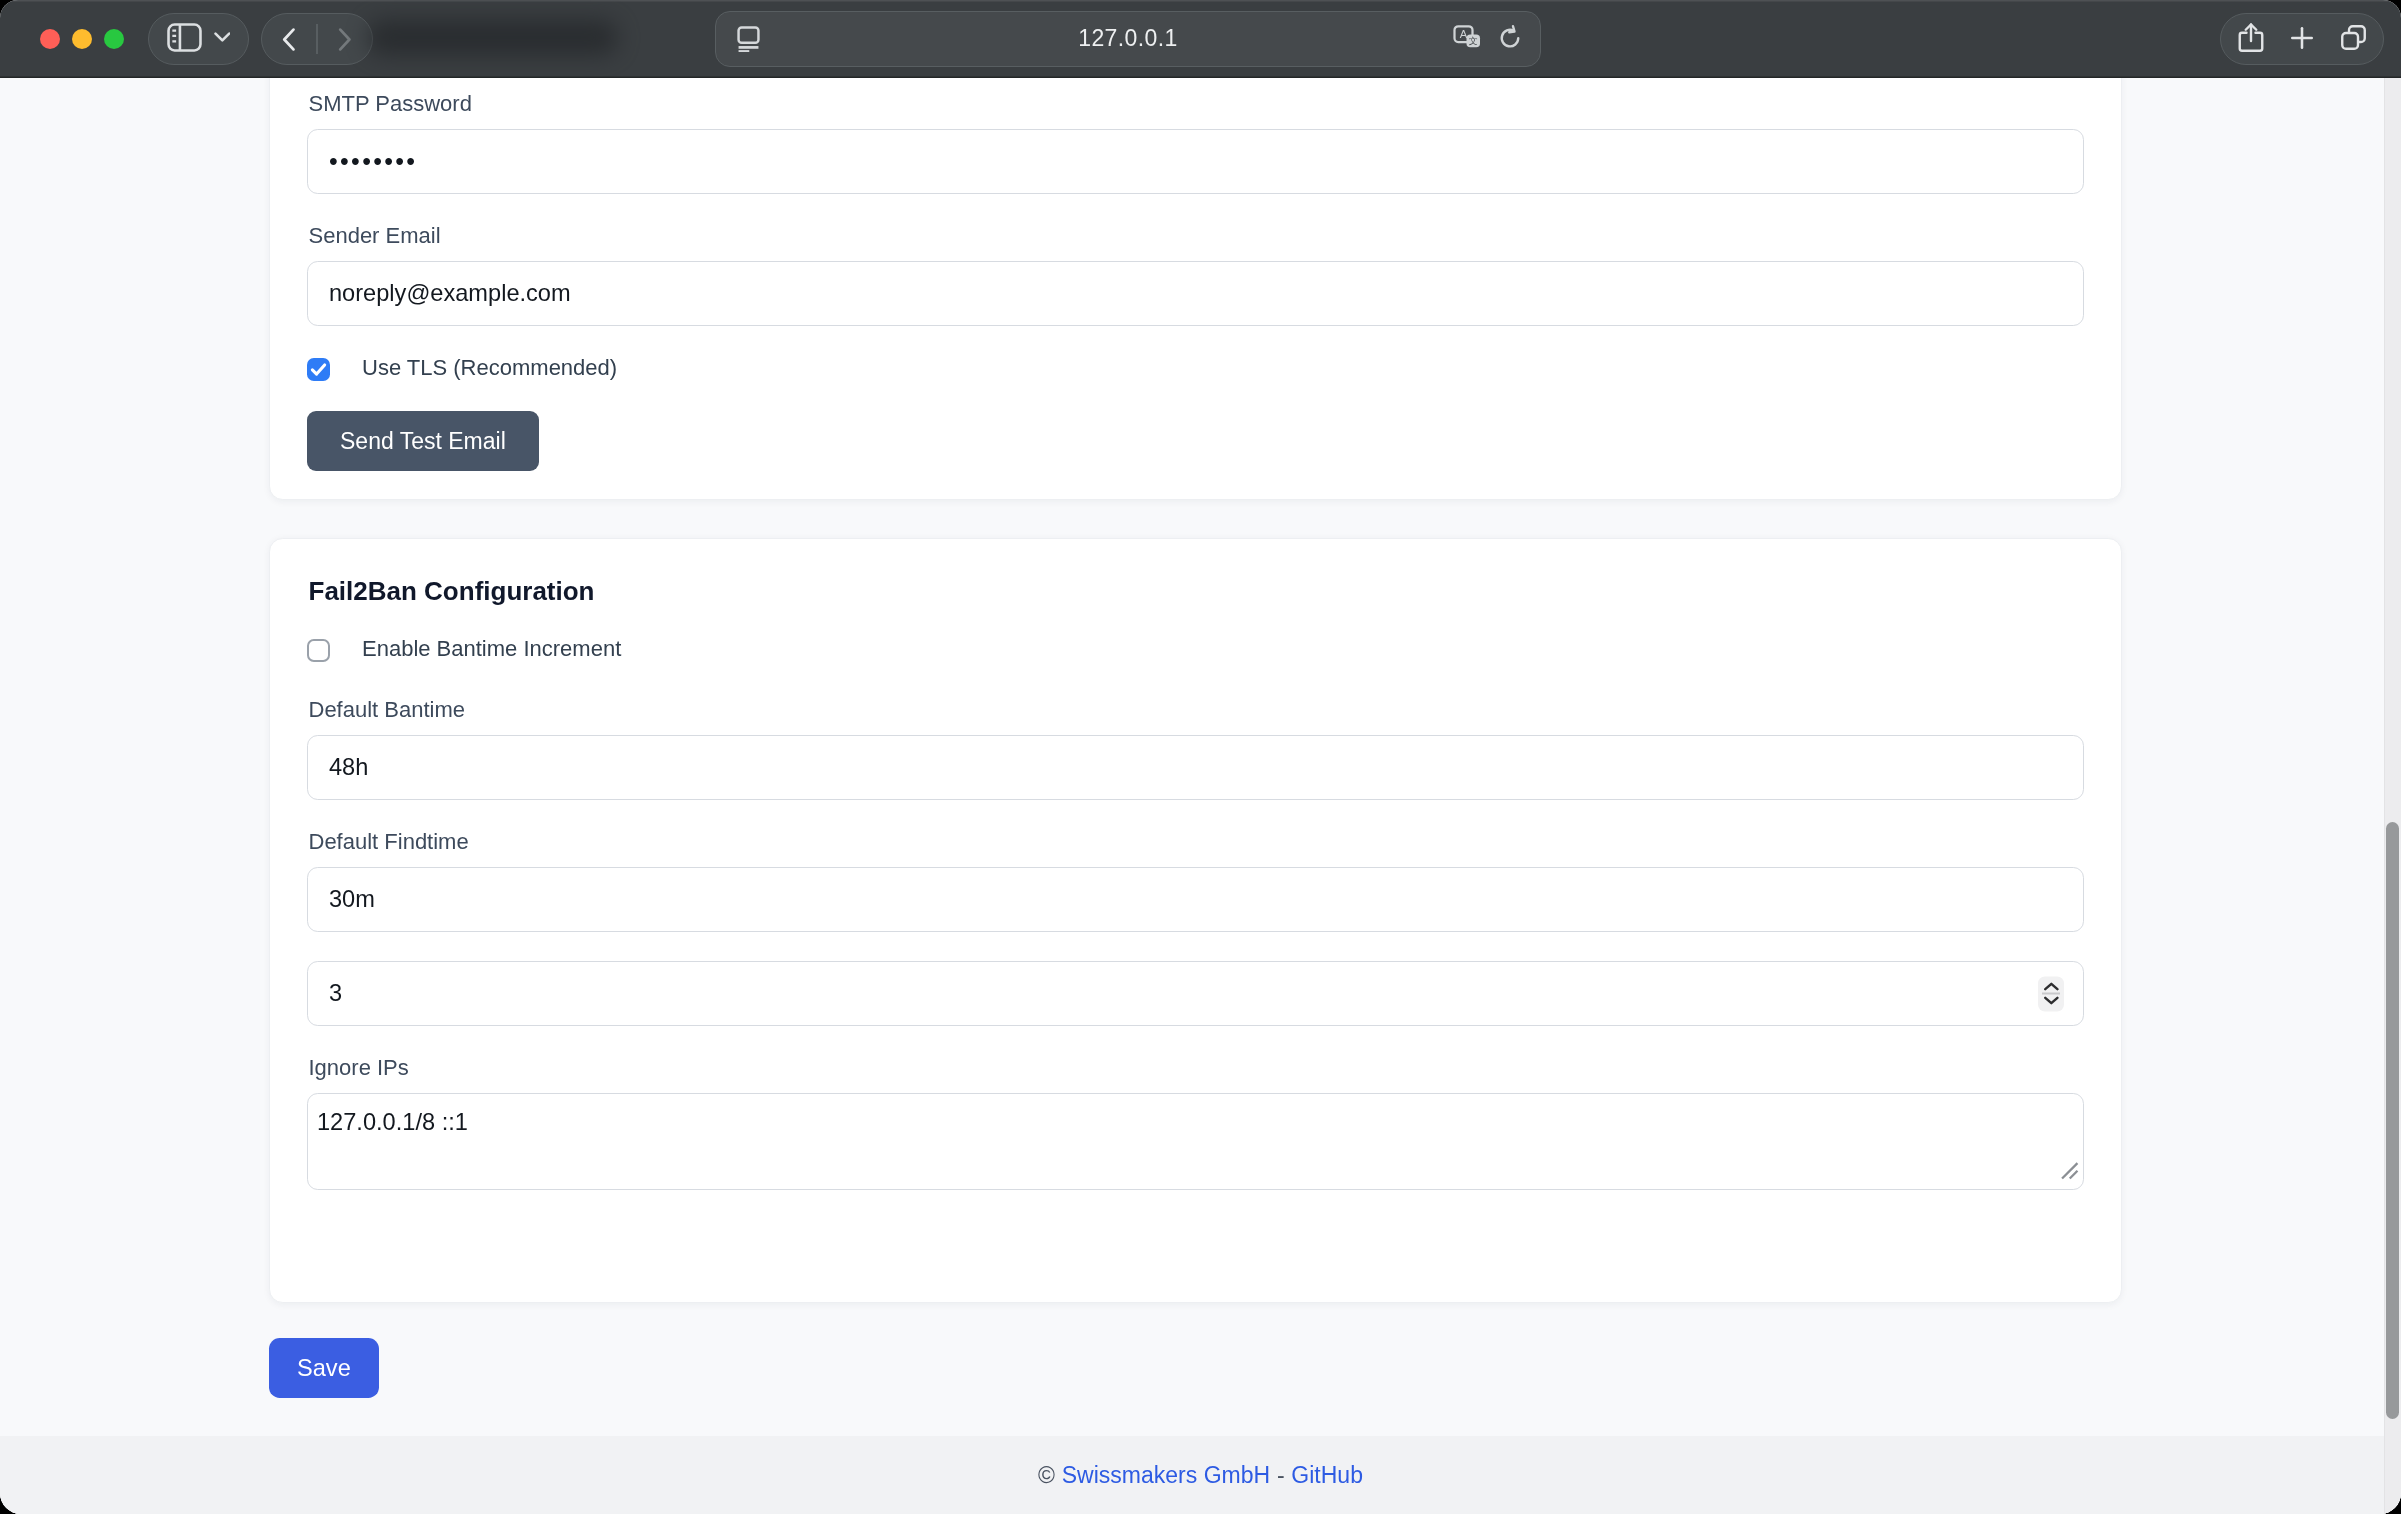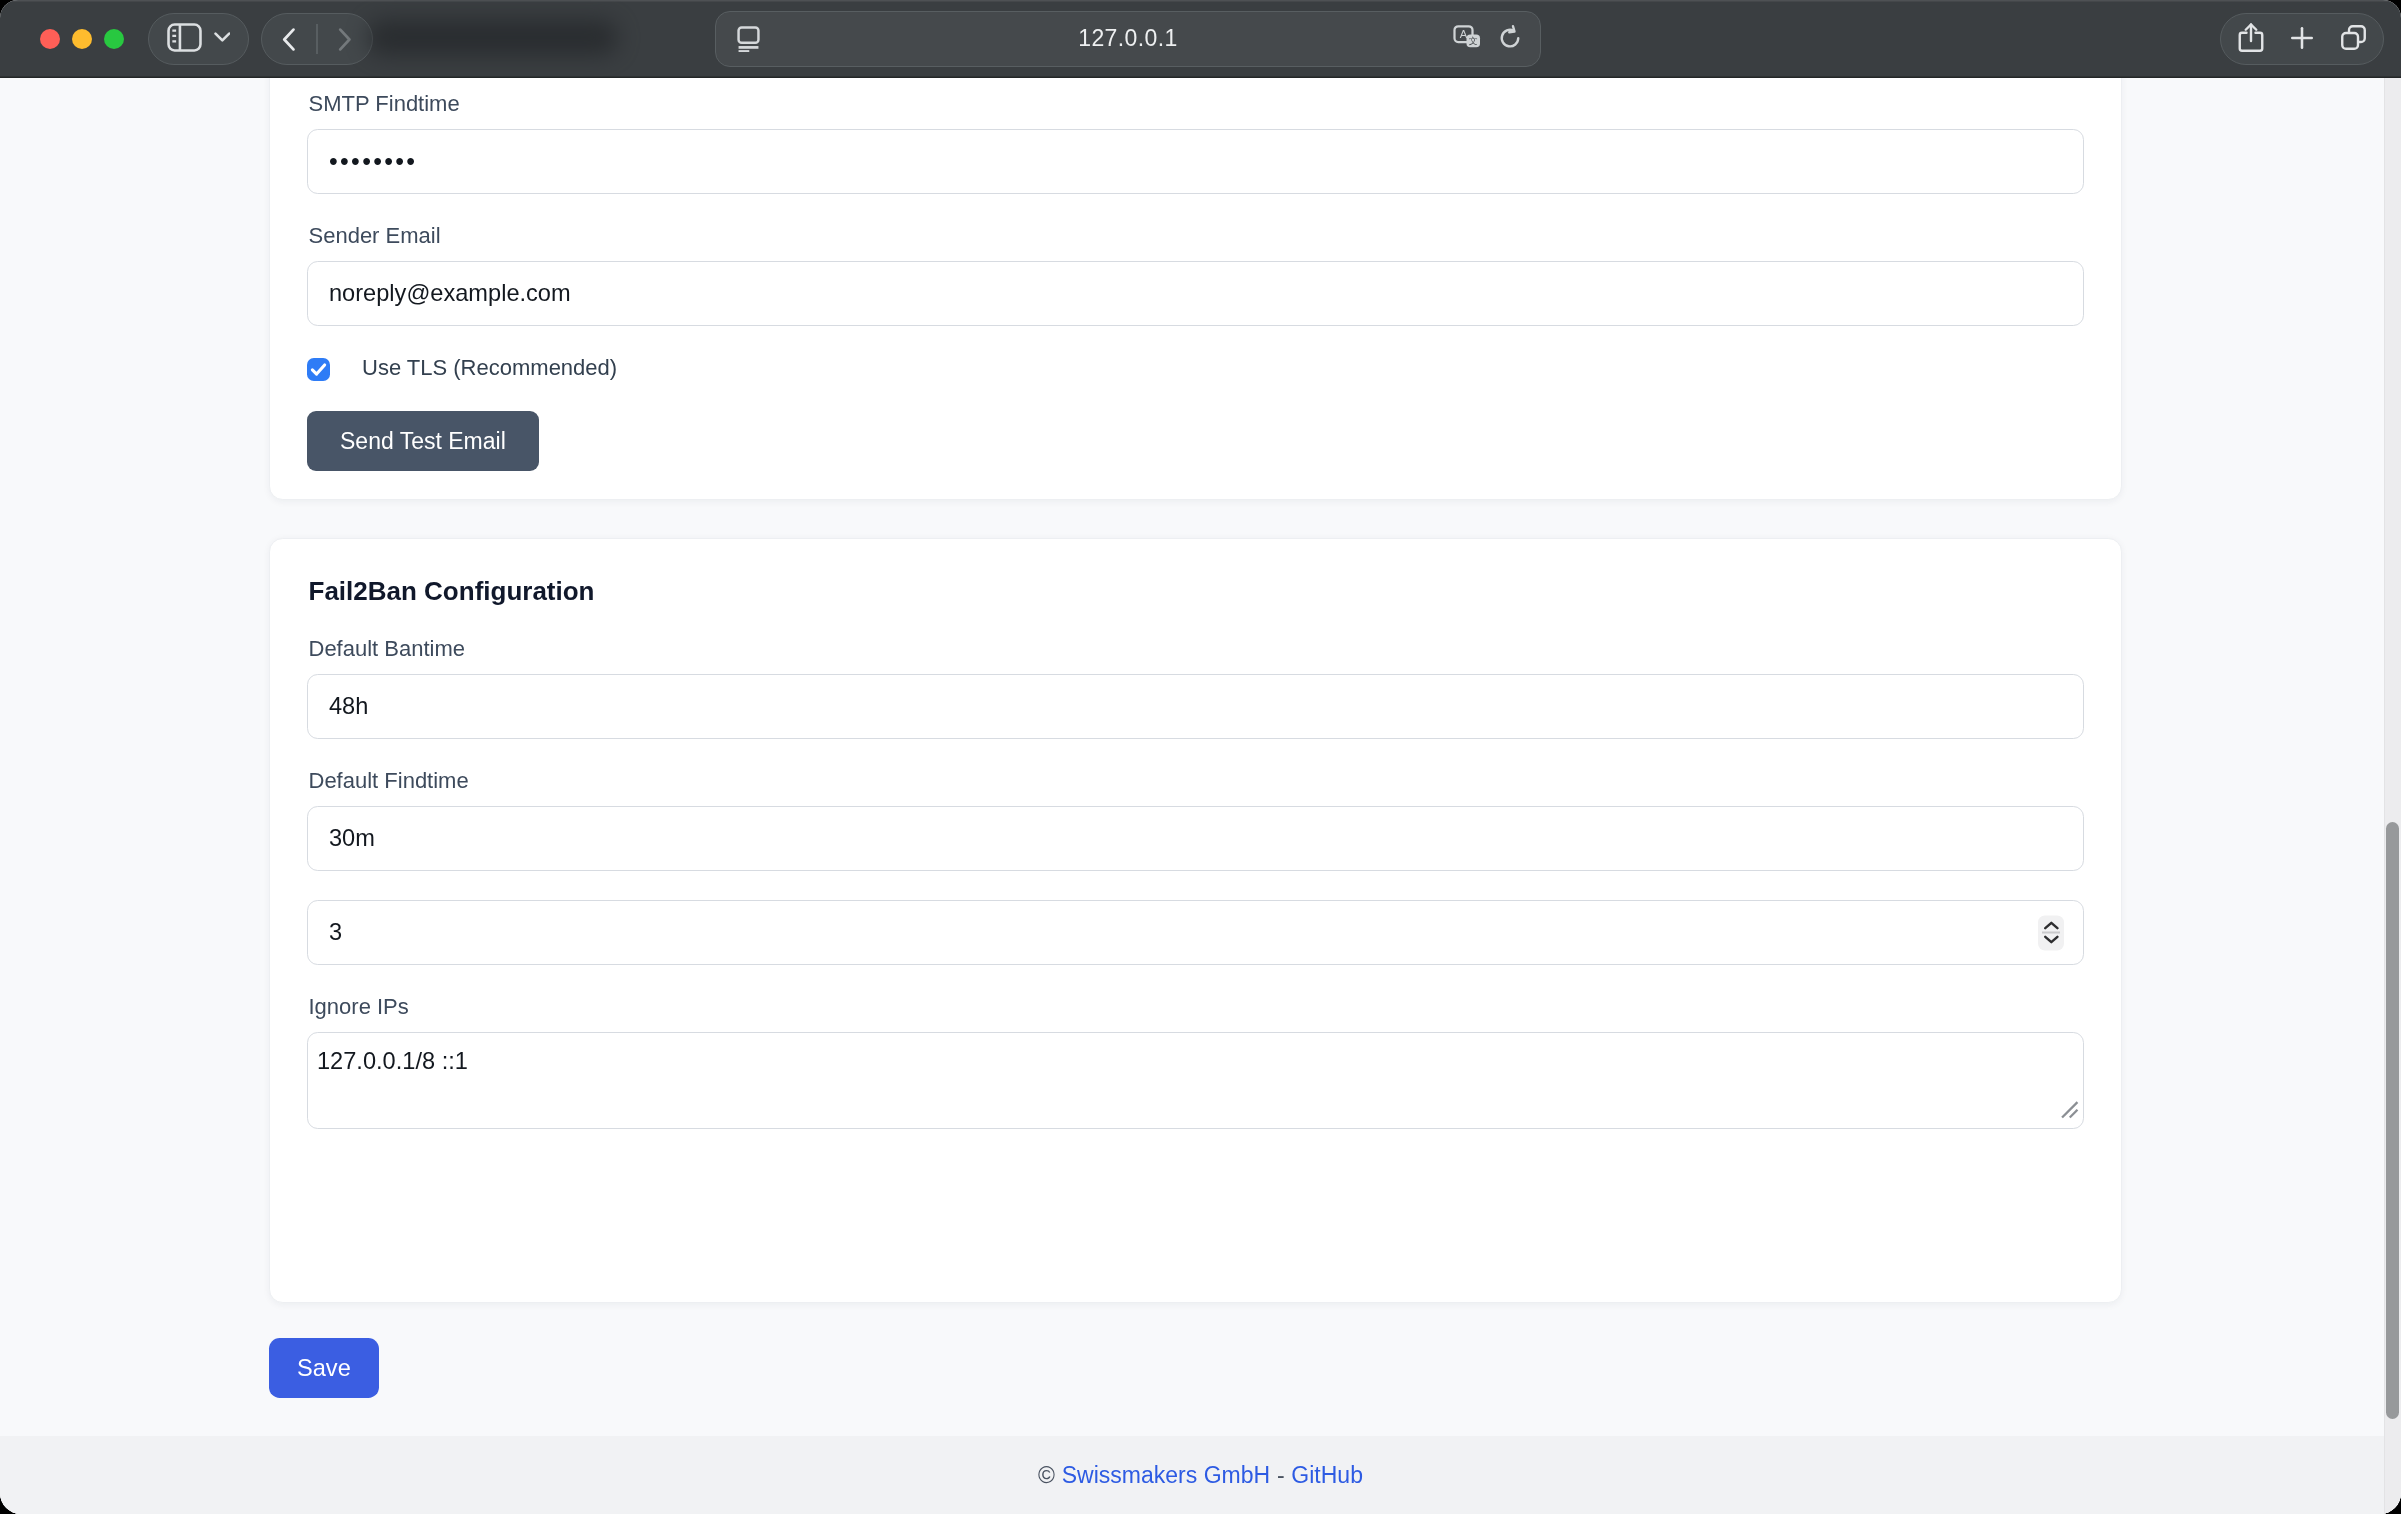--- a/index.html
+++ b/index.html
@@ -173,41 +173,47 @@
             <rect x="3" y="12" width="21" height="21" rx="5" fill="#43484b" stroke="#e2e4e6" stroke-width="3.2"></rect>
           </svg>
       </span>
     </div>
   </div>
 
   <div class="content">
 
     <div class="card card1">
       <div class="group">
-        <label class="field-label">SMTP Findtime</label>
+        <label class="field-label">SMTP Password</label>
         <input class="text-input pw" type="text" value="••••••••" style="">
       </div>
       <div class="group">
         <label class="field-label">Sender Email</label>
         <input class="text-input" type="text" value="noreply@example.com" style="">
       </div>
       <div class="check-row row-tls">
         <div class="checkbox checked">
           <svg viewBox="0 0 30 30">
               <path d="M7 15.5 L12.5 21 L23 9" fill="none" stroke="#fff" stroke-width="4" stroke-linecap="round" stroke-linejoin="round"></path>
             </svg>
         </div>
         <span class="check-label">Use TLS (Recommended)</span>
       </div>
       <button class="btn-secondary">Send Test Email</button>
     </div>
 
     <div class="card card2">
       <h2 class="heading">Fail2Ban Configuration</h2>
 
+      <div class="check-row row-inc">
+        <div class="checkbox unchecked">
+          
+        </div>
+        <span class="check-label">Enable Bantime Increment</span>
+      </div>
 
       <div class="group">
         <label class="field-label">Default Bantime</label>
         <input class="text-input" type="text" value="48h" style="">
       </div>
 
       <div class="group">
         <label class="field-label">Default Findtime</label>
         <input class="text-input" type="text" value="30m" style="">
       </div>

